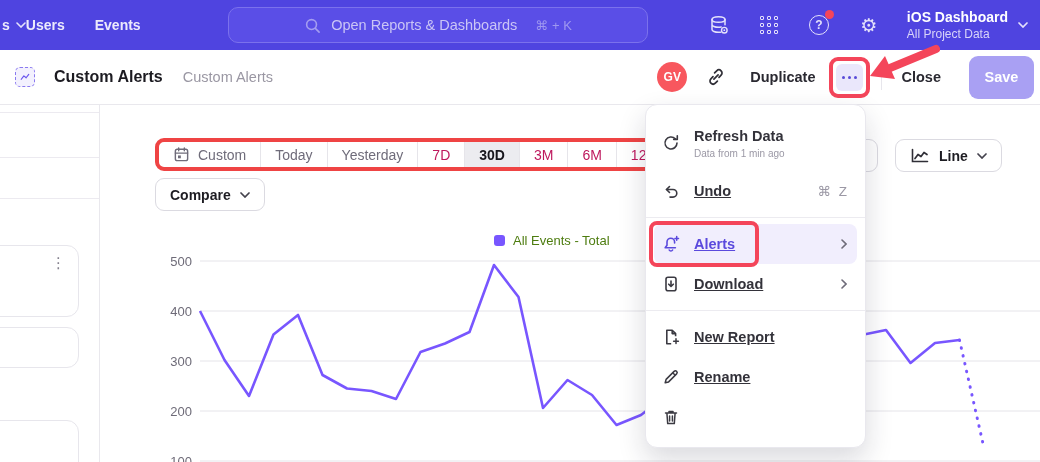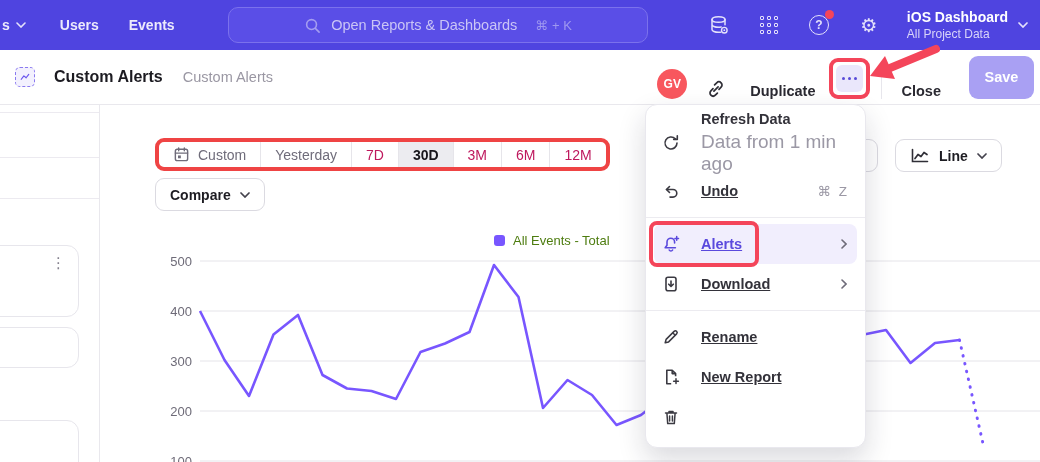--- a/index.html
+++ b/index.html
@@ -7,21 +7,21 @@
     font-family:"Liberation Sans", sans-serif; }
   .stage { position:relative; width:1040px; height:462px; overflow:hidden; background:#fff; }
 
   
   .topnav { position:absolute; left:0; top:0; width:1040px; height:50px;
     background:#4f44e0; display:flex; align-items:center; z-index:6; }
   .nav-left { display:flex; align-items:center; height:100%; }
   .nav-item { color:#eceafc; font-size:14px; font-weight:600; display:flex;
     align-items:center; gap:6px; cursor:pointer; }
   .nav-trunc { margin-left:2px; }
-  .nav-users { margin-left:34px; }
+  .nav-users { }
   .nav-events { margin-left:30px; }
   .chev { width:10px; height:6px; display:inline-block; }
   .searchpill { position:absolute; left:228px; top:7px; width:420px; height:36px;
     background:#5a4ee7; border:1px solid #7b71ec; border-radius:10px;
     display:flex; align-items:center; justify-content:center; gap:10px; cursor:text; }
   .searchpill .ph { color:#cac5f6; font-size:14.5px; }
   .searchpill .kbd { color:#9f98f0; font-size:13px; margin-left:8px; }
   .nav-right { position:absolute; right:0; top:0; height:50px; display:flex; align-items:center; }
   .nav-ic { width:24px; height:24px; display:flex; align-items:center; justify-content:center;
     margin-right:26px; cursor:pointer; position:relative; }
@@ -37,21 +37,21 @@
   .project .sc { color:#d9d5f9; font-size:12px; margin-top:2px; }
   .project .chev { color:#e4e1fb; }
 
   
   .rheader { position:absolute; left:0; top:50px; width:1040px; height:55px; background:#fff;
     border-bottom:1px solid #e9e8ed; display:flex; align-items:center; padding:0 6px 0 15px; z-index:6; }
   .title-icon { width:20px; height:20px; border:1.5px dashed #8a7af0; background:#f3f1fe;
     border-radius:5px; display:flex; align-items:center; justify-content:center; }
   .rtitle { font-size:16px; font-weight:700; color:#1c1b21; margin-left:19px; }
   .rcrumb { font-size:14.5px; color:#9a97a3; margin-left:20px; }
-  .hright { margin-left:auto; display:flex; align-items:flex-end; }
+  .hright { margin-left:auto; display:flex; align-items:center; }
   .avatar { width:30px; height:30px; border-radius:50%; background:#f8575e; color:#fff;
     font-size:12px; font-weight:700; display:flex; align-items:center; justify-content:center; cursor:pointer; }
   .link-btn { margin-left:19px; cursor:pointer; display:flex; }
   .txt-btn { font-size:14.5px; font-weight:600; color:#2a2931; cursor:pointer; }
   .dup { margin-left:24px; }
   .more-wrap { border:4px solid #f4455a; border-radius:9px; padding:3px;
     margin-left:13px; display:inline-flex; }
   .more-btn { width:27px; height:27px; border-radius:6px; background:#eae7fb; display:flex;
     align-items:center; justify-content:center; gap:3px; cursor:pointer; }
   .more-btn i { width:3px; height:3px; border-radius:50%; background:#584ad8; display:block; }
@@ -90,26 +90,26 @@
   #chart-svg { position:absolute; left:100px; top:225px; z-index:1; }
   .legend { position:absolute; left:494px; top:233px; display:flex; align-items:center;
     gap:8px; z-index:1; }
   .legend .sw { width:11px; height:11px; border-radius:3px; background:#7856ff; }
   .legend .lt { font-size:13px; color:#4d7c0f; }
 
   
   .menu { position:absolute; left:645px; top:104px; width:221px; background:#fff;
     border:1px solid #e9e8ee; border-radius:12px; padding:10px 0; z-index:10;
     box-shadow:0 12px 28px rgba(25,22,50,.16); }
-  .m-row { display:flex; align-items:center; gap:21px; padding:0 16px; height:40px;
+  .m-row { display:flex; align-items:center; gap:14px; padding:0 16px; height:40px;
     font-size:14.5px; font-weight:600; color:#33323a; cursor:pointer; }
   .m-row.two { height:56px; }
   .m-row .grow { flex:1;text-decoration:underline; }
   .m-lbl2 { display:flex; flex-direction:column; justify-content:center; gap:4px; flex:1; }
-  .m-sub { font-size:19px; font-weight:400; color:#9b98a5; }
+  .m-sub { font-size:10px; font-weight:400; color:#9b98a5; }
   .m-short { font-size:13.5px; font-weight:400; color:#9b98a5; letter-spacing:2px; }
   .m-div { height:1px; background:#ecebf0; margin:6px 0; }
   .m-alerts { margin:0 8px; padding:0 8px; background:#f1eefd; border-radius:8px;
     color:#5a49dd; }
   .m-ic { width:18px; height:18px; flex:none; display:flex; }
   .chev-r { transform:rotate(-90deg); color:#6f6c7a; }
 
   
   .submenu { position:absolute; left:868px; top:228px; width:146px; background:#fff;
     border:1px solid #e9e8ee; border-radius:12px; padding:2px 0; z-index:10;
@@ -232,20 +232,21 @@
 
   <div class="seg">
     <div class="seg-item">
       <svg width="17" height="17" viewBox="0 0 18 18">
         <rect x="2.5" y="3.5" width="13" height="12" rx="2" fill="none" stroke="#6f6c7a" stroke-width="1.5"></rect>
         <path d="M2.5 7.5h13 M6 2v3 M12 2v3" stroke="#6f6c7a" stroke-width="1.5" fill="none" stroke-linecap="round"></path>
         <rect x="5.3" y="10" width="3" height="3" fill="#6f6c7a"></rect>
       </svg>
       <span>Custom</span>
     </div>
+    <div class="seg-item">Today</div>
     <div class="seg-item">Yesterday</div>
     <div class="seg-item dark">7D</div>
     <div class="seg-item sel">30D</div>
     <div class="seg-item dark">3M</div>
     <div class="seg-item dark">6M</div>
     <div class="seg-item dark">12M</div>
   </div>
 
   <div class="pill-btn compare">
     <span>Compare</span>
@@ -342,36 +343,36 @@
       <svg class="chev chev-r" viewBox="0 0 10 6">
           <path d="M1 1l4 4 4-4" fill="none" stroke="currentColor" stroke-width="1.6" stroke-linecap="round"></path>
         </svg>
     </div>
 
     <div class="m-div"></div>
 
     <div class="m-row">
       <span class="m-ic">
         <svg viewBox="0 0 18 18" width="18" height="18">
-            <path d="M3.2 14.8l.9-3.4 8-8a1.75 1.75 0 0 1 2.5 2.5l-8 8z" fill="none" stroke="#3b3a42" stroke-width="1.5" stroke-linejoin="round"></path>
-            <path d="M10.7 4.8l2.5 2.5" stroke="#3b3a42" stroke-width="1.5"></path>
-          </svg>
-      </span>
-      <span class="grow">Rename</span>
-    </div>
-
-    <div class="m-row">
-      <span class="m-ic">
-        <svg viewBox="0 0 18 18" width="18" height="18">
             <path d="M13.6 8.3V5.6L10.2 2.2H4.8v13.6H9.2" fill="none" stroke="#3b3a42" stroke-width="1.6" stroke-linejoin="round"></path>
             <path d="M10.2 2.2v3.4h3.4" fill="none" stroke="#3b3a42" stroke-width="1.6" stroke-linejoin="round"></path>
             <path d="M11.6 13.2h4.8 M14 10.8v4.8" stroke="#3b3a42" stroke-width="1.5" stroke-linecap="round"></path>
           </svg>
       </span>
       <span class="grow">New Report</span>
+    </div>
+
+    <div class="m-row">
+      <span class="m-ic">
+        <svg viewBox="0 0 18 18" width="18" height="18">
+            <path d="M3.2 14.8l.9-3.4 8-8a1.75 1.75 0 0 1 2.5 2.5l-8 8z" fill="none" stroke="#3b3a42" stroke-width="1.5" stroke-linejoin="round"></path>
+            <path d="M10.7 4.8l2.5 2.5" stroke="#3b3a42" stroke-width="1.5"></path>
+          </svg>
+      </span>
+      <span class="grow">Rename</span>
     </div>
 
     <div class="m-row">
       <span class="m-ic">
         <svg viewBox="0 0 18 18" width="18" height="18">
             <path d="M3.5 5h11 M7 5V3.4h4V5 M4.9 5l.8 10.6h6.6L13.1 5 M7.6 8v5 M10.4 8v5" fill="none" stroke="#3b3a42" stroke-width="1.5" stroke-linecap="round" stroke-linejoin="round"></path>
           </svg>
       </span>
     </div>
 

